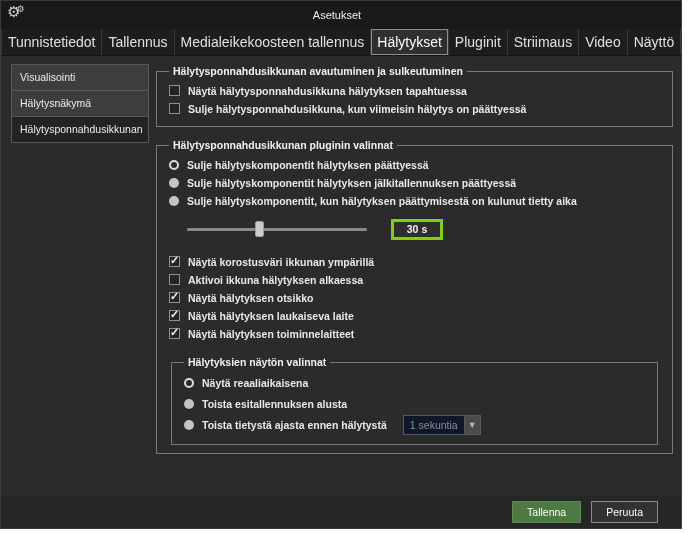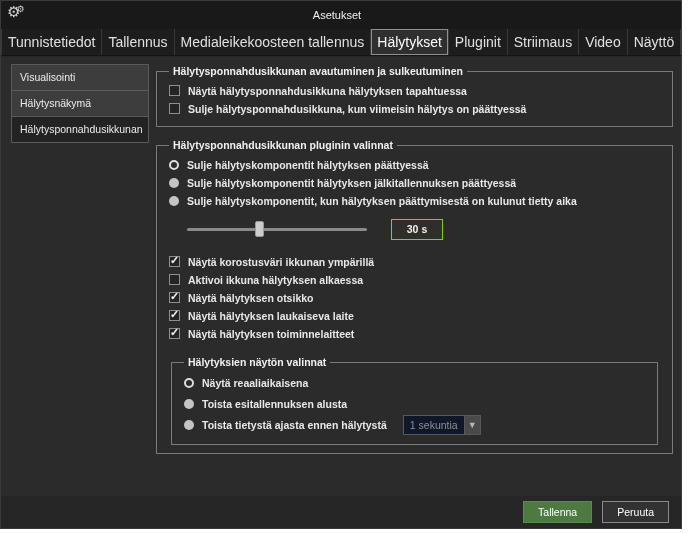--- a/index.html
+++ b/index.html
@@ -77,21 +77,21 @@
   
   .slider-row { display: flex; align-items: center; margin: 8px 0 10px 18px; height: 24px; }
   .slider-track {
     position: relative; width: 180px; height: 3px; background: #8a8a8a; border-radius: 2px;
   }
   .slider-handle {
     position: absolute; top: -7px; width: 9px; height: 16px;
     background: #cccccc; border: 1px solid #9a9a9a; border-radius: 2px;
   }
   .slider-value {
-    margin-left: 24px; width: 52px; height: 21px; border: 1px solid #84cc16;
+    margin-left: 24px; width: 52px; height: 21px; border: 3px solid #84cc16;
     background: #2e2e2e; color: #f0f0f0; font-size: 10.5px; font-weight: 700;
     display: flex; align-items: center; justify-content: center;
   }
   .cb-block { margin-top: 12px; }
   
   .nested { margin: 14px 4px 0 2px; }
   .nested .row { height: 20px; }
   
   .dropdown {
     display: inline-flex; align-items: center; height: 20px; margin-left: 8px;
@@ -100,21 +100,21 @@
   .dd-value { padding: 0 6px; font-size: 10.5px; font-weight: 400; color: #8f8f8f; }
   .dd-arrow {
     width: 16px; height: 100%; background: #4a4a4a; color: #b8b8b8;
     display: flex; align-items: center; justify-content: center; font-size: 9px;
     border-left: 1px solid #585858;
   }
   
   .footer {
     position: absolute; left: 0; right: 0; bottom: 0; height: 32px;
     background: #262626; display: flex; align-items: center; justify-content: flex-end;
-    gap: 10px; padding-right: 12px;
+    gap: 10px; padding-right: 23px;
   }
   .btn {
     height: 22px; padding: 0 14px; font-size: 10.5px; color: #ffffff;
     display: flex; align-items: center; border: 1px solid #6a6a6a; cursor: default;
   }
   .btn.save { background: #4c7a41; border-color: #5c8a4e; }
   .btn.cancel { background: #323232; border-color: #8a8a8a; }
 </style>
 </head>
 <body>

